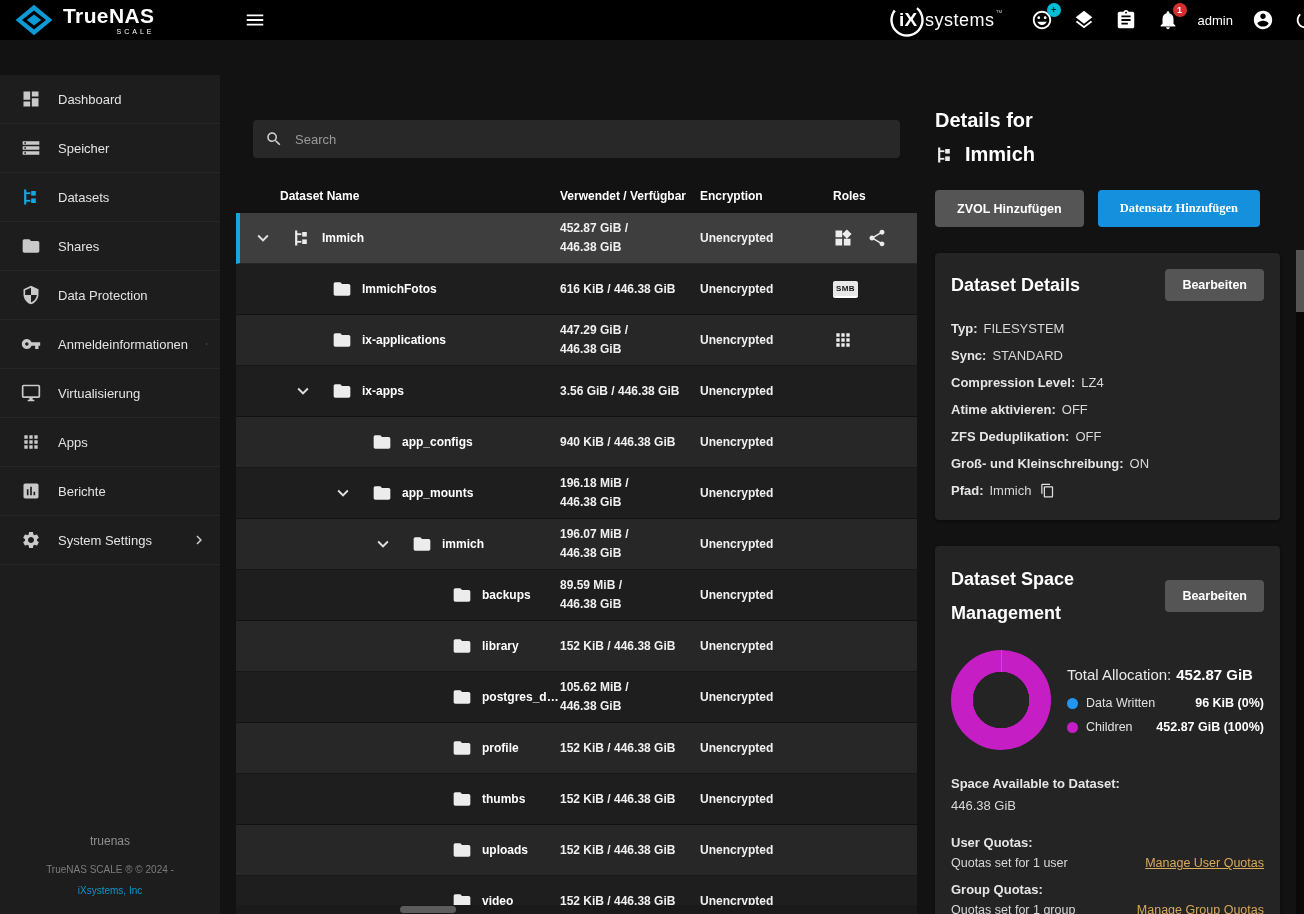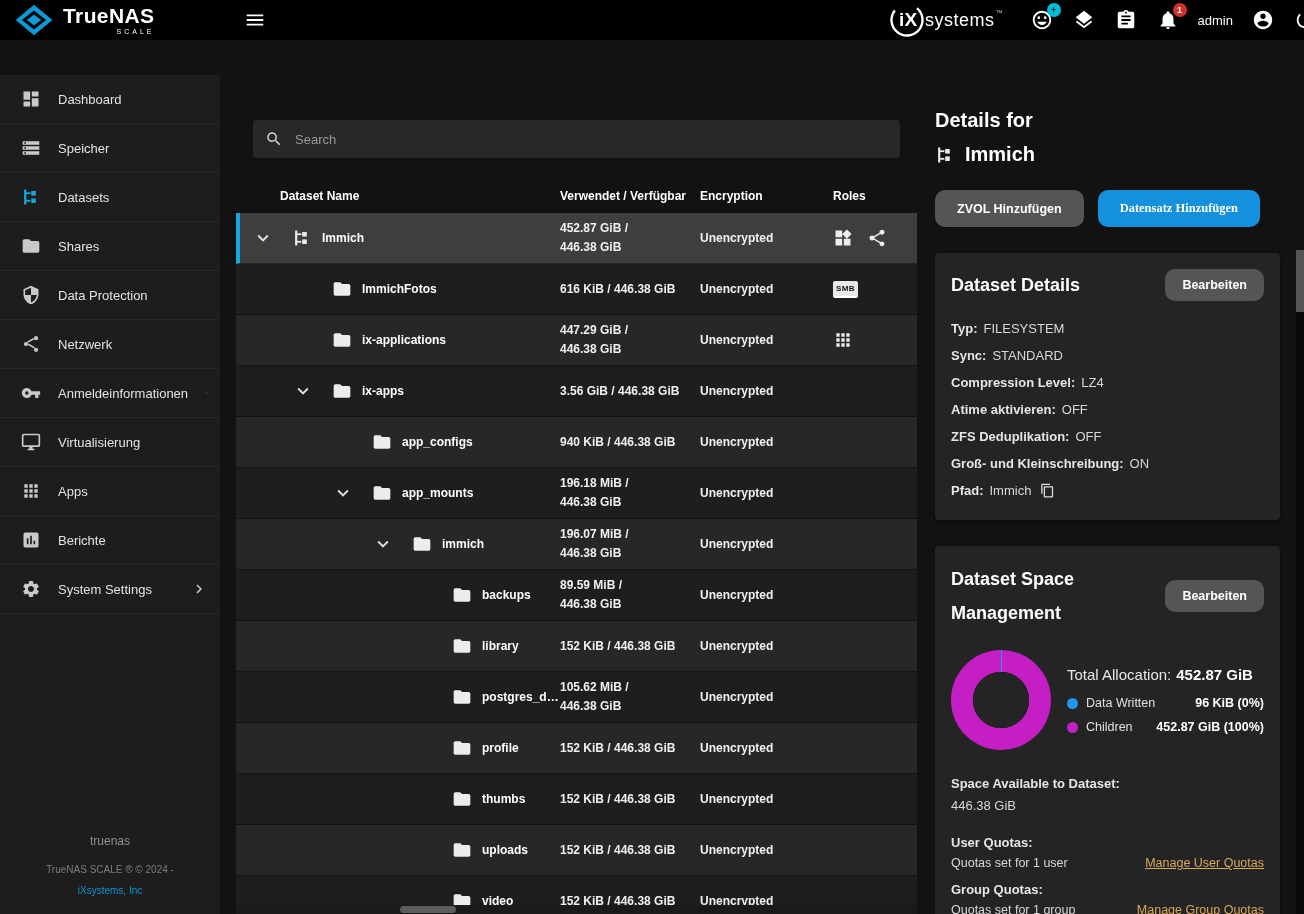--- a/index.html
+++ b/index.html
@@ -86,21 +86,21 @@
   .hscroll{position:absolute;bottom:0;left:16px;width:681px;height:9px;background:#1a1a1a;}
   .hthumb{position:absolute;left:164px;top:1px;width:56px;height:7px;background:#5c5c5c;border-radius:4px;}
 
   
   .details{width:387px;flex:0 0 387px;background:#121212;padding:34px 24px 0 18px;position:relative;}
   .details-for{font-size:20px;font-weight:700;color:#fff;}
   .details-ds{display:flex;align-items:center;gap:10px;margin-top:11px;}
   .ds-ic{width:20px;height:20px;color:#ececec;}
   .ds-name{font-size:20px;font-weight:700;color:#fff;}
   .btn-row{display:flex;gap:14px;margin-top:24px;}
-  .btn{border:none;border-radius:10px;font-weight:700;font-size:12.5px;color:#fff;padding:11px 22px;
+  .btn{border:none;border-radius:4px;font-weight:700;font-size:12.5px;color:#fff;padding:11px 22px;
     cursor:pointer;font-family:inherit;white-space:nowrap;}
   .btn.gray{background:#555;}
   .btn.blue{background:#1590dd;font-family:Liberation Serif, serif;}
   .btn.sm{padding:9px 17px;}
   .card{background:#242424;border-radius:4px;margin-top:26px;padding:16px;box-shadow:0 1px 3px rgba(0,0,0,.5);}
   .card-head{display:flex;justify-content:space-between;align-items:center;}
   .card-head h3{font-size:18px;font-weight:700;color:#fff;}
   .wrap-title{max-width:195px;line-height:1.9;}
   .fields{margin-top:14px;}
   .field-row{display:flex;align-items:center;height:27px;}
@@ -265,32 +265,20 @@
   <div class="side-item">
     <span class="side-icon">
               <svg viewBox="0 0 24 24" fill="currentColor">
                 <path d="M12 1L3 5v6c0 5.55 3.84 10.74 9 12 5.16-1.26 9-6.45 9-12V5l-9-4zm0 10.99h7c-.53 4.12-3.28 7.79-7 8.94V12H5V6.3l7-3.11v8.8z"></path>
               </svg>
             </span>
     <span class="side-label">Data Protection</span>
 
   </div>
 
-  <div class="side-item">
-    <span class="side-icon">
-              <svg viewBox="0 0 24 24" fill="currentColor">
-                <circle cx="18" cy="5" r="2.5"></circle>
-                <circle cx="6" cy="12" r="2.5"></circle>
-                <circle cx="18" cy="19" r="2.5"></circle>
-                <path d="M8.2 10.9l7.5-4.4-1-1.7-7.5 4.4zM8.2 13.1l7.5 4.4 1-1.7-7.5-4.4z"></path>
-              </svg>
-            </span>
-    <span class="side-label">Netzwerk</span>
-
-  </div>
 
   <div class="side-item">
     <span class="side-icon">
               <svg viewBox="0 0 24 24" fill="currentColor">
                 <path d="M12.65 10C11.83 7.67 9.61 6 7 6c-3.31 0-6 2.69-6 6s2.69 6 6 6c2.61 0 4.83-1.67 5.65-4H17v4h4v-4h2v-4H12.65zM7 14c-1.1 0-2-.9-2-2s.9-2 2-2 2 .9 2 2-.9 2-2 2z"></path>
               </svg>
             </span>
     <span class="side-label">Anmeldeinformationen</span>
     <span class="side-chevron">
               <svg viewBox="0 0 24 24" fill="currentColor">

